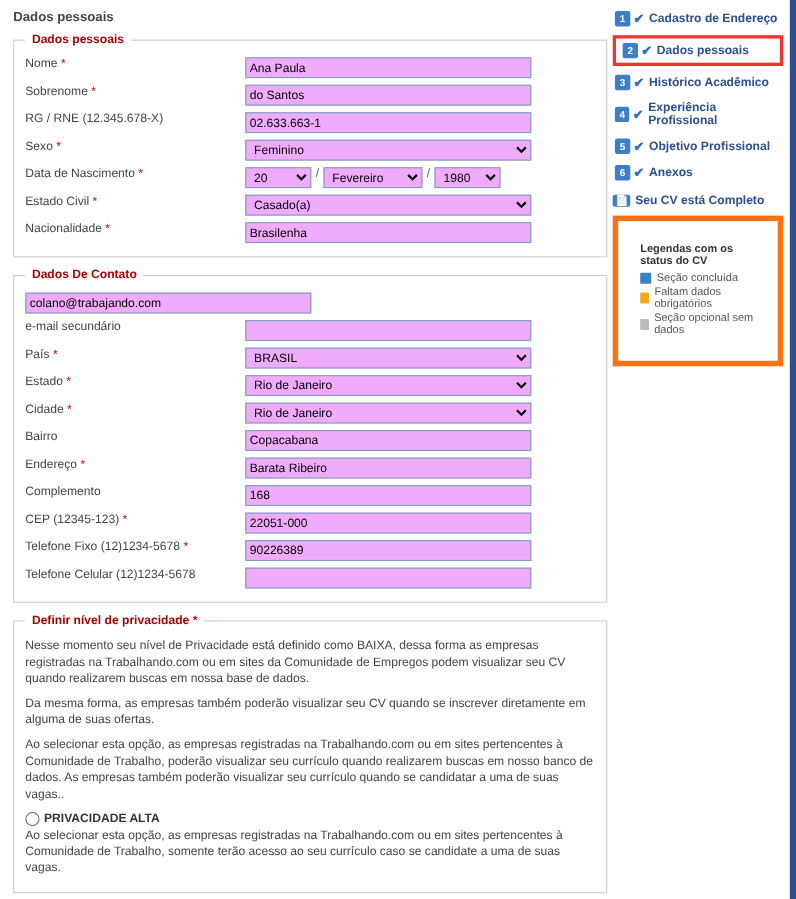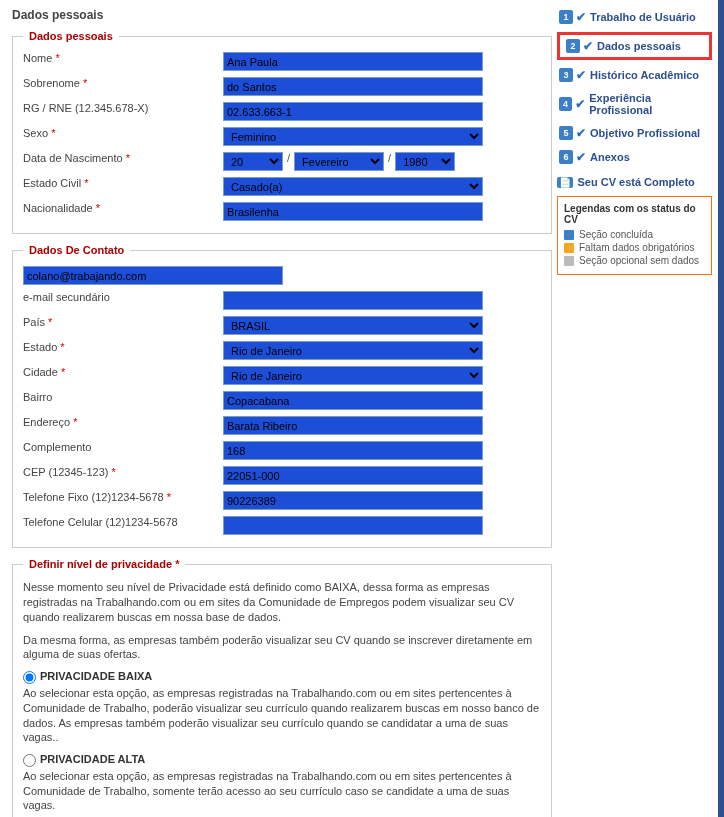--- a/index.html
+++ b/index.html
@@ -10,42 +10,42 @@
   .clear { clear: both; }
 
   h2.page-title { font-size: 12px; font-weight: bold; color: #444; margin-bottom: 8px; }
 
   fieldset { border: 1px solid #ccc; margin-bottom: 10px; padding: 10px 10px 6px 10px; }
   legend { color: #a00; font-weight: bold; font-size: 11px; padding: 0 6px; }
 
   .row { display: flex; align-items: flex-start; margin-bottom: 5px; min-height: 20px; }
   .row label { width: 200px; color: #444; font-size: 11px; }
   .req { color: #c00; }
-  .row input[type=text], .row select { border: 1px solid #7a9ebd; height: 19px; font-size: 11px; padding: 1px 3px; background: #1d4ed8; }
+  .row input[type=text], .row select { border: 1px solid #7a9ebd; height: 19px; font-size: 11px; padding: 1px 3px; background: #f0abfc; }
   .row input[type=text].wide { width: 260px; }
   .row select.wide { width: 260px; }
   .row select.narrow { width: 60px; }
   .row select.mid { width: 90px; }
   .sep { margin: 0 4px; color: #555; }
 
   .privacy-text p { margin-bottom: 8px; color: #444; line-height: 1.35; }
   .radio-line { margin: 4px 0 2px 0; }
   .radio-line input { vertical-align: middle; margin-right: 4px; }
   .radio-line span { font-weight: bold; }
   .privacy-selected { color: #a00; margin-bottom: 8px; line-height: 1.35; }
 
   
   .step { display: flex; align-items: center; margin-bottom: 6px; font-size: 11px; color: #2c4f8f; font-weight: bold; padding: 2px; }
   .step .badge { width: 14px; height: 14px; background: #3a7fc8; color: #fff; font-size: 9px; display: inline-flex; align-items: center; justify-content: center; border-radius: 2px; margin-right: 3px; }
   .step .check { color: #2c6fbf; font-size: 12px; margin-right: 4px; }
   .step.highlight { border: 3px solid #e33; padding: 4px 6px; }
   .cv-status { font-weight: bold; color: #2c4f8f; font-size: 11px; margin: 10px 0 8px 0; }
   .cv-status .doc-icon { background:#3a7fc8;color:#fff;padding:0 2px;border-radius:2px;margin-right:4px;font-size:10px; }
 
-  .legend-box { border: 1px solid #f97316; padding: 6px; font-size: 10px; color: #555; }
+  .legend-box { border: 5px solid #f97316; padding: 20px; font-size: 10px; color: #555; }
   .legend-box .hdr { font-weight: bold; margin-bottom: 4px; color: #333; }
   .legend-box .li { display: flex; align-items: center; margin-bottom: 2px; }
   .sw { width: 10px; height: 10px; display: inline-block; margin-right: 5px; border-radius: 1px; }
   .sw-blue { background: #3a7fc8; }
   .sw-orange { background: #f5a623; }
   .sw-gray { background: #bbb; }
 
   .rail { position: absolute; right: 0; top: 0; bottom: 0; width: 6px; background: #2c4f8f; }
 </style>
 </head>
@@ -138,34 +138,33 @@
           <label>Telefone Celular (12)1234-5678</label>
           <input type="text" class="wide" value="" style="">
         </div>
     </fieldset>
 
     <fieldset>
       <legend><span>Definir nível de privacidade</span> <span class="req">*</span></legend>
       <div class="privacy-text">
         <p>Nesse momento seu nível de Privacidade está definido como BAIXA, dessa forma as empresas registradas na Trabalhando.com ou em sites da Comunidade de Empregos podem visualizar seu CV quando realizarem buscas em nossa base de dados.</p>
         <p>Da mesma forma, as empresas também poderão visualizar seu CV quando se inscrever diretamente em alguma de suas ofertas.</p>
-        <div class="radio-line"><input type="radio" name="priv" checked="" style=""><span>PRIVACIDADE BAIXA</span></div>
         <p class="privacy-selected">Ao selecionar esta opção, as empresas registradas na Trabalhando.com ou em sites pertencentes à Comunidade de Trabalho, poderão visualizar seu currículo quando realizarem buscas em nosso banco de dados. As empresas também poderão visualizar seu currículo quando se candidatar a uma de suas vagas..</p>
         <div class="radio-line"><input type="radio" name="priv" style=""><span>PRIVACIDADE ALTA</span></div>
         <p>Ao selecionar esta opção, as empresas registradas na Trabalhando.com ou em sites pertencentes à Comunidade de Trabalho, somente terão acesso ao seu currículo caso se candidate a uma de suas vagas.</p>
       </div>
     </fieldset>
 
   </div>
 
   <div class="side-col">
     <div class="step">
         <span class="badge">1</span>
         <span class="check">✔</span>
-        <span>Trabalho de Usuário</span>
+        <span>Cadastro de Endereço</span>
       </div>
     <div class="step highlight">
         <span class="badge">2</span>
         <span class="check">✔</span>
         <span>Dados pessoais</span>
       </div>
     <div class="step">
         <span class="badge">3</span>
         <span class="check">✔</span>
         <span>Histórico Acadêmico</span>

